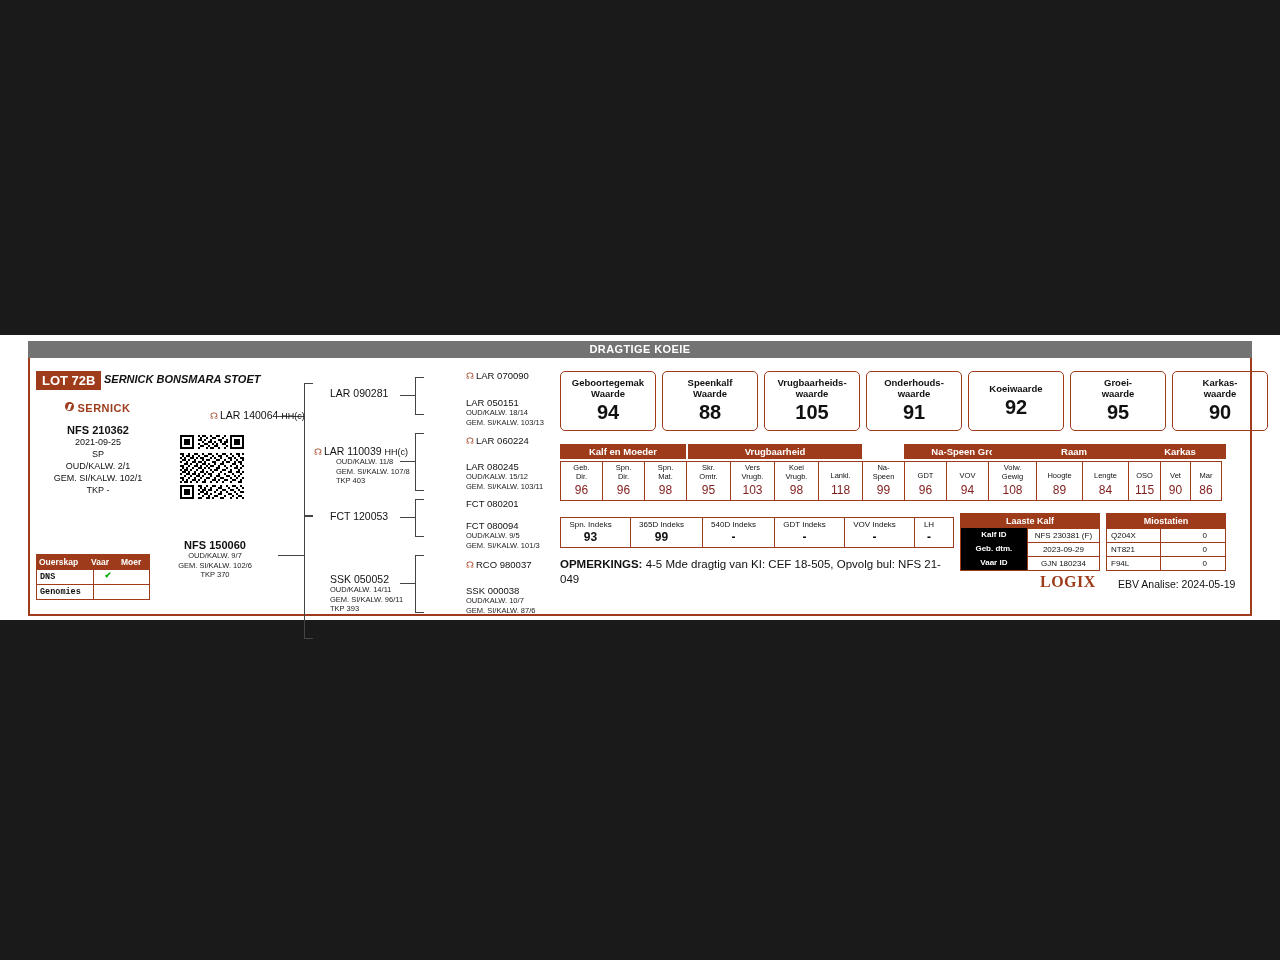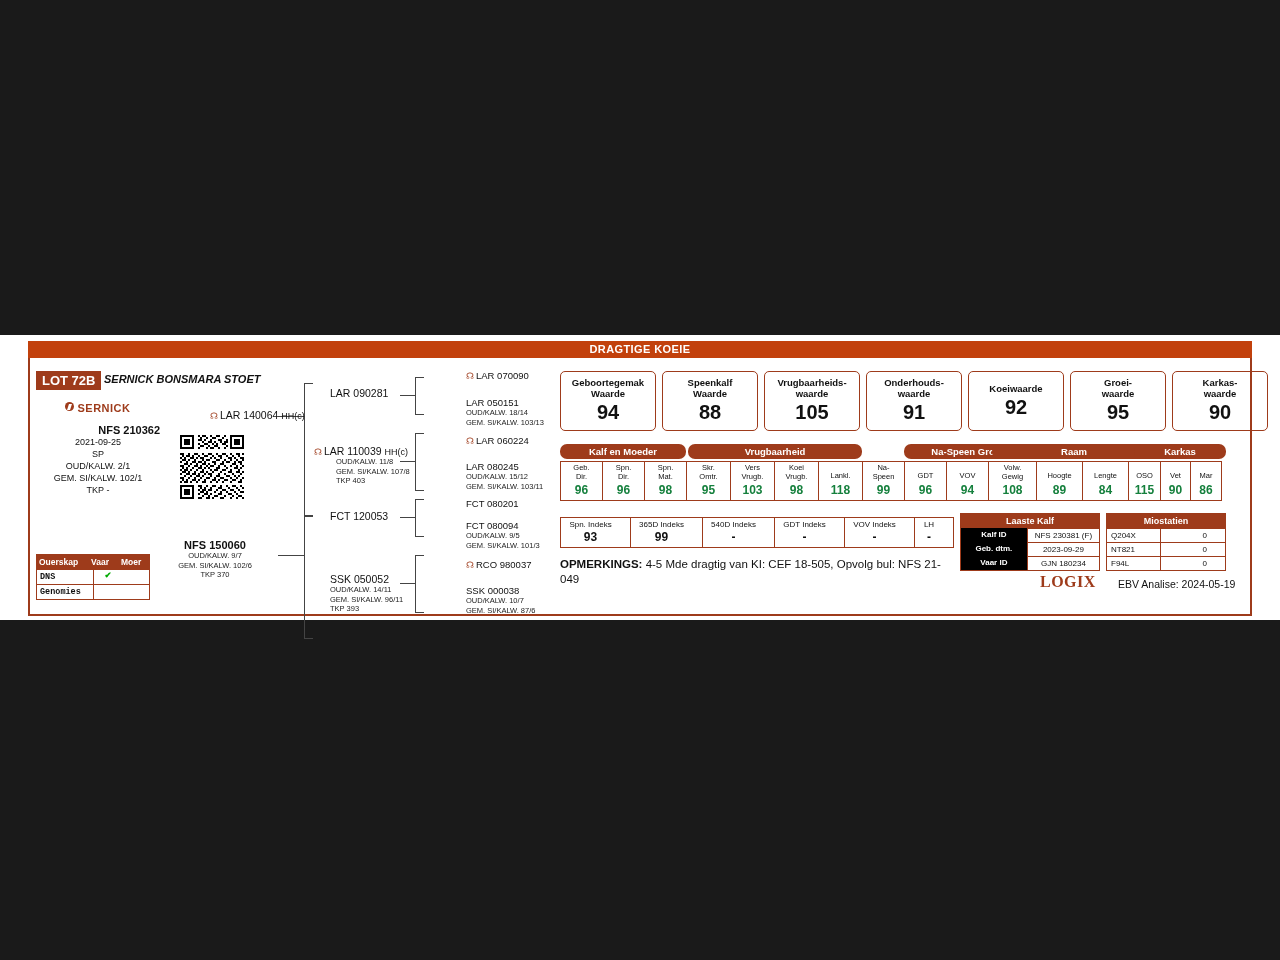--- a/index.html
+++ b/index.html
@@ -28,21 +28,21 @@
     background: #ffffff;
     border: 2px solid #9e3b1b;
     box-sizing: border-box;
   }
   .title-bar {
     position: absolute;
     left: 28px;
     top: 6px;
     width: 1224px;
     height: 17px;
-    background: #c2410c;
+    background: #737373;
     color: #ffffff;
     font-size: 11px;
     font-weight: bold;
     letter-spacing: 0.4px;
     text-align: center;
     line-height: 17px;
   }
   
   .lot-badge {
     position: absolute;
@@ -97,21 +97,20 @@
     position:absolute;
     left:3px; top:1.5px;
     width:3px;height:6px;
     background:#fff;
     transform: skewX(-18deg);
   }
   .an-id {
     font-size: 11px;
     font-weight: bold;
     margin-top: 0;
-    text-align: right;
   }
   .an-line { font-size: 9px; line-height: 12px; }
   .qr-box {
     position: absolute;
     left: 178px;
     top: 98px;
     width: 68px;
     height: 68px;
   }
   .qr-box svg { display:block; }
@@ -209,39 +208,38 @@
   .cat-bar {
     position: absolute;
     top: 109px;
     height: 15px;
     background: #9e3b1b;
     color: #fff;
     font-size: 9.5px;
     font-weight: bold;
     text-align: center;
     line-height: 15px;
-    border-radius: 7px;
   }
   .traits {
     position: absolute;
     left: 560px;
     top: 126px;
     display: flex;
     border: 1.5px solid #9e3b1b;
     box-sizing: border-box;
   }
   .tcell {
     border-right: 1px solid #9e3b1b;
     box-sizing: border-box;
     text-align: center;
     padding: 2px 1px 3px 1px;
   }
   .tcell:last-child { border-right: none; }
   .tlab { font-size: 7.5px; line-height: 8.5px; color:#111; }
-  .tval { font-size: 12px; font-weight: bold; color:#15803d; margin-top:2px;}
+  .tval { font-size: 12px; font-weight: normal; color:#7f1d1d; margin-top:2px;}
   
   .idx2 {
     position: absolute;
     left: 560px;
     top: 182px;
     display: flex;
     border: 1.5px solid #9e3b1b;
     box-sizing: border-box;
   }
   .i2cell {

